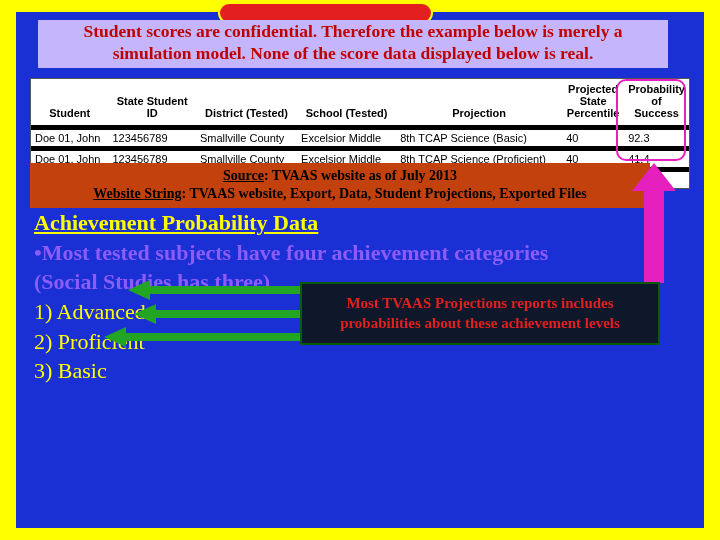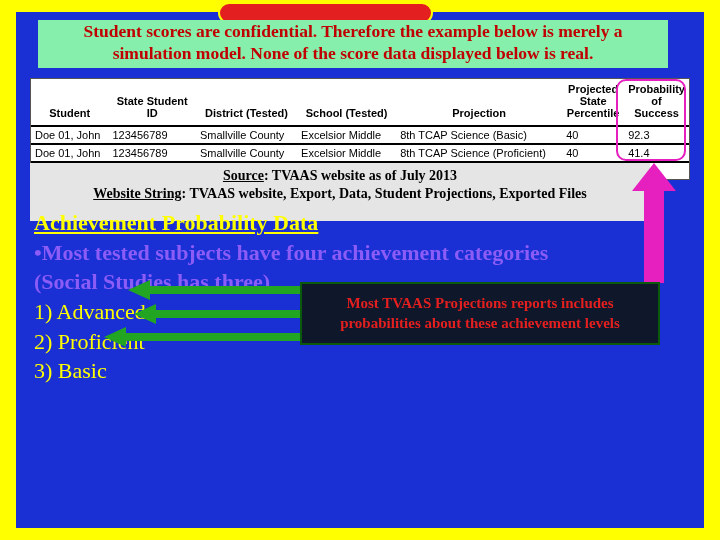--- a/index.html
+++ b/index.html
@@ -32,21 +32,21 @@
   }
   .confidential {
     position: absolute;
     left: 38px; top: 20px;
     width: 630px;
     color: #c00000;
     font-weight: bold;
     font-size: 17.5px;
     text-align: center;
     line-height: 1.25;
-    background: #86efac;
+    background: #c4b5fd;
     padding: 1px 4px 3px 4px;
   }
   .table-wrap {
     position: absolute;
     left: 30px; top: 78px;
     width: 660px;
     background: #fff;
     border: 1px solid #555;
     font-family: Arial, sans-serif;
     font-size: 11px;
@@ -54,47 +54,47 @@
   table { border-collapse: collapse; width: 100%; }
   thead td {
     font-weight: bold;
     text-align: center;
     vertical-align: bottom;
     padding: 4px 4px 6px 4px;
     border-top: none;
   }
   thead td, tbody td { border: none; }
   tbody tr td { padding: 2px 4px; }
-  tbody tr { border-top: 2px solid #000000; }
+  tbody tr { border-top: 5px solid #000000; }
   thead { border-bottom: 1px solid #666; }
   .col-student { width: 78px; }
   .col-id { width: 88px; }
   .col-district { width: 102px; }
   .col-school { width: 100px; }
   .col-proj { width: 168px; }
   .col-pct { width: 62px; text-align: center;}
   .col-prob { width: 64px; }
   .highlight-box {
     position: absolute;
     left: 616px; top: 79px;
     width: 70px; height: 82px;
     border: 2px solid #e61fbf;
     border-radius: 10px;
     pointer-events: none;
   }
   .source-band {
     position: absolute;
     left: 30px; top: 163px;
     width: 620px;
-    background: #e5e5e5;
+    background: #c2410c;
     color: #000;
     font-weight: bold;
     font-size: 14px;
     text-align: center;
-    padding: 4px 6px 18px 6px;
+    padding: 4px 6px 5px 6px;
     line-height: 1.3;
   }
   .source-band .u { text-decoration: underline; }
   .ach-block {
     position: absolute;
     left: 34px; top: 208px;
     width: 540px;
     color: #ffff00;
     font-size: 22px;
     line-height: 1.35;

